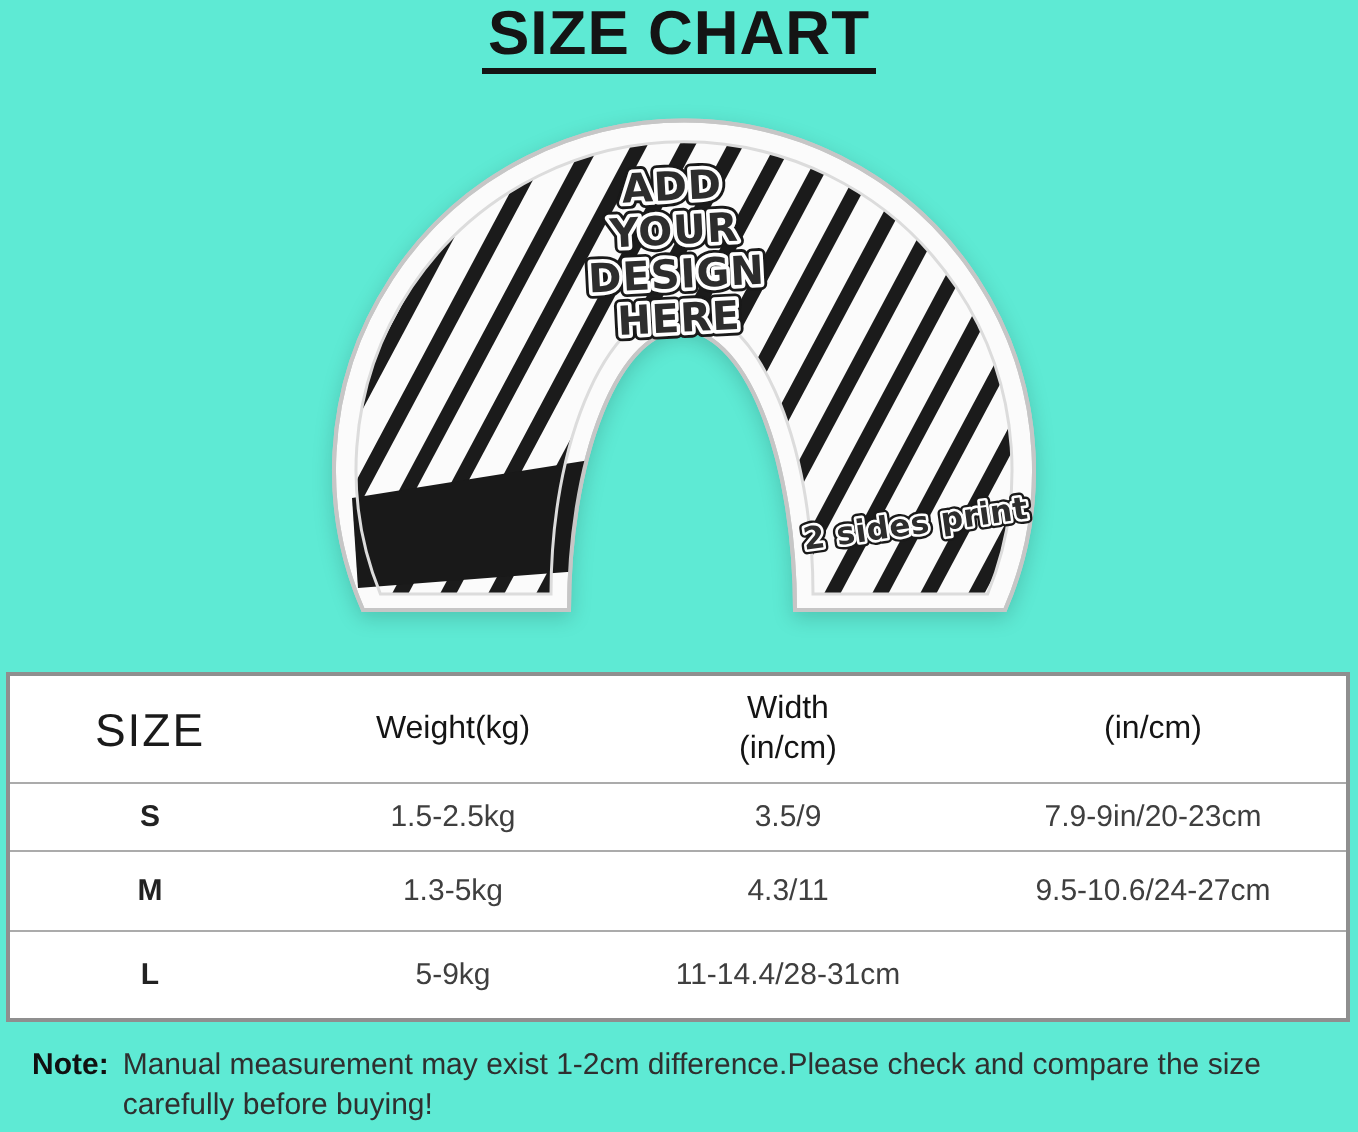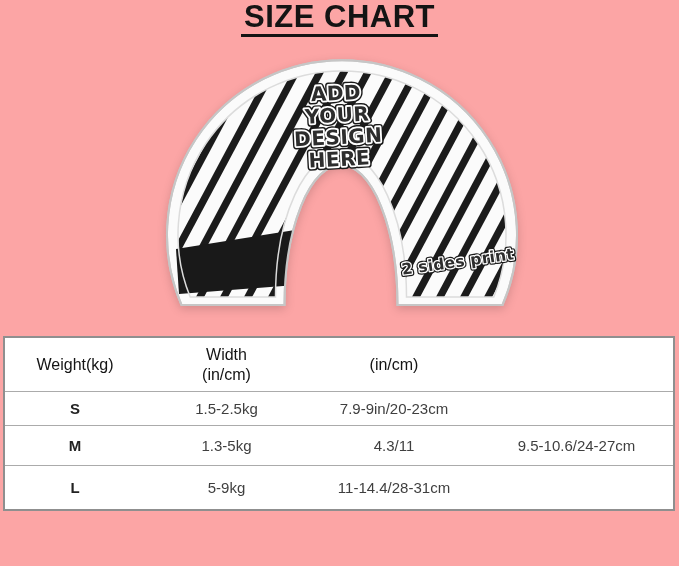--- a/index.html
+++ b/index.html
@@ -1,17 +1,17 @@
 <!DOCTYPE html>
 <html><head>
 <meta charset="utf-8">
 <style>
   html,body{margin:0;padding:0;background:#fff;}
   .page{
-    position:relative;width:679px;height:566px;background:#fca5a5;
+    position:relative;width:679px;height:566px;background:#5eead4;
     font-family:"Liberation Sans",sans-serif;overflow:hidden;
   }
   
   .title-wrap{position:absolute;top:0;left:0;right:0;text-align:center;}
   .page-title{
     display:inline-block;margin:0;font-size:31px;font-weight:700;color:#141414;
     letter-spacing:.5px;line-height:31px;border-bottom:3px solid #141414;
     padding:1px 3px 2px 3px;
   }
   
@@ -118,44 +118,52 @@
     </g>
 
     <g transform="rotate(-8 298 211)">
       <text class="bubble-outer print-text" x="298" y="215">2 sides print</text>
       <text class="bubble-inner print-text" x="298" y="215">2 sides print</text>
     </g>
   </svg>
 
   <div class="size-table">
     <div class="t-row header">
+      <div class="t-cell head-cell size-head">
+        <span>SIZE</span>
+      </div>
       <div class="t-cell head-cell">
         <span>Weight(kg)</span>
       </div>
       <div class="t-cell head-cell">
         <span>Width</span>
         <span>(in/cm)</span>
       </div>
       <div class="t-cell head-cell">
         <span>(in/cm)</span>
       </div>
     </div>
 
     <div class="t-row data r0">
       <div class="t-cell size-letter">S</div>
       <div class="t-cell">1.5-2.5kg</div>
+      <div class="t-cell">3.5/9</div>
       <div class="t-cell">7.9-9in/20-23cm</div>
     </div>
     <div class="t-row data r1">
       <div class="t-cell size-letter">M</div>
       <div class="t-cell">1.3-5kg</div>
       <div class="t-cell">4.3/11</div>
       <div class="t-cell">9.5-10.6/24-27cm</div>
     </div>
     <div class="t-row data r2">
       <div class="t-cell size-letter">L</div>
       <div class="t-cell">5-9kg</div>
       <div class="t-cell">11-14.4/28-31cm</div>
     </div>
   </div>
 
+  <div class="note">
+    <span class="note-label">Note:</span>
+    <span class="note-text">Manual measurement may exist 1-2cm difference.Please check and compare the size carefully before buying!</span>
+  </div>
 
 </div>
 
 </body></html>

